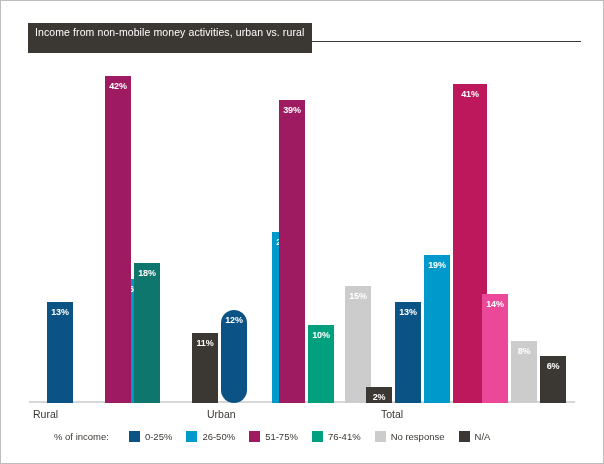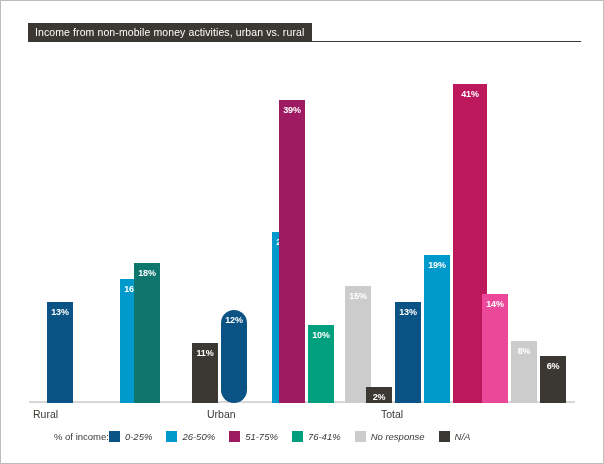--- a/index.html
+++ b/index.html
@@ -27,21 +27,21 @@
     top: 22px;
     right: 22px;
     height: 18px;
   }
   #title-box {
     display: inline-block;
     background: #3b3733;
     color: #ffffff;
     font-size: 10.5px;
     line-height: 18px;
-    height: 18px;
+    height: 30px;
     padding: 0 8px 0 7px;
     white-space: nowrap;
     letter-spacing: 0.1px;
     vertical-align: top;
   }
   #title-rule {
     position: absolute;
     left: 0;
     right: 0;
     top: 18px;
@@ -103,27 +103,26 @@
     left: 53px;
     top: 428px;
     height: 14px;
     display: flex;
     align-items: center;
     white-space: nowrap;
   }
   #legend-title {
     font-size: 9.5px;
     color: #3b3733;
-    margin-right: 0;
+    margin-right: 20px;
   }
   .legend-item {
     display: flex;
     align-items: center;
     margin-right: 14px;
-    font-style: italic;
   }
   .legend-swatch {
     width: 11px;
     height: 11px;
     margin-right: 5px;
     flex: 0 0 auto;
   }
   .legend-label {
     font-size: 9.5px;
     color: #3b3733;
@@ -141,24 +140,27 @@
 
   <div id="plot">
     <div id="baseline"></div>
   <div class="group" style="left: 18px; width: 174px;">
         <div class="bar" style="left: 0px; width: 26px; background: rgb(11, 83, 132); height: 101px;">
           <span class="vlabel">13%</span>
         </div>
         <div class="bar" style="left: 29px; width: 26px; background: rgb(0, 153, 204); height: 124px; margin-left: 44px;">
           <span class="vlabel">16%</span>
         </div>
+        <div class="bar" style="left: 58px; width: 26px; background: rgb(158, 27, 98); height: 327px;">
+          <span class="vlabel">42%</span>
+        </div>
         <div class="bar" style="left: 87px; width: 26px; background: #0f766e; height: 140px;">
           <span class="vlabel">18%</span>
         </div>
-        <div class="bar" style="left: 145px; width: 26px; background: rgb(59, 55, 51); height: 60px;">
+        <div class="bar" style="left: 145px; width: 26px; background: rgb(59, 55, 51); height: 70px;">
           <span class="vlabel">11%</span>
         </div>
       </div>
       <div class="group" style="left: 192px; width: 174px;">
         <div class="bar" style="left: 0px; width: 26px; background: rgb(11, 83, 132); height: 93px; border-radius: 13px;">
           <span class="vlabel">12%</span>
         </div>
         <div class="bar" style="left: 29px; width: 26px; background: rgb(0, 153, 204); height: 171px; margin-left: 22px;">
           <span class="vlabel">22%</span>
         </div>

